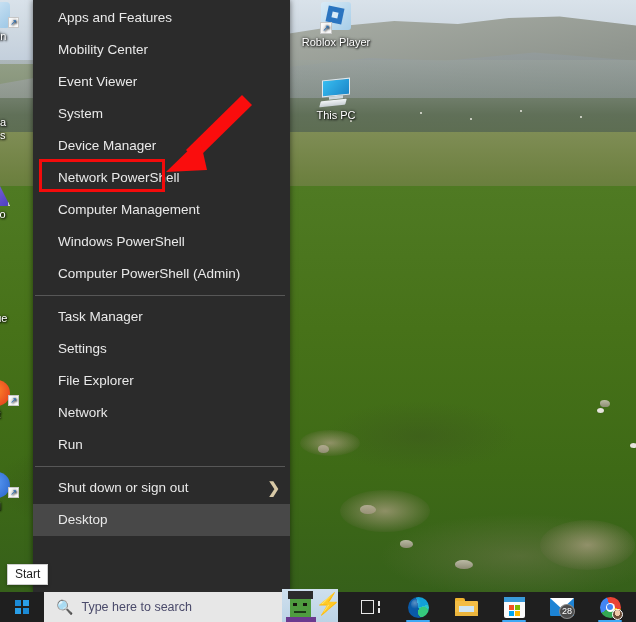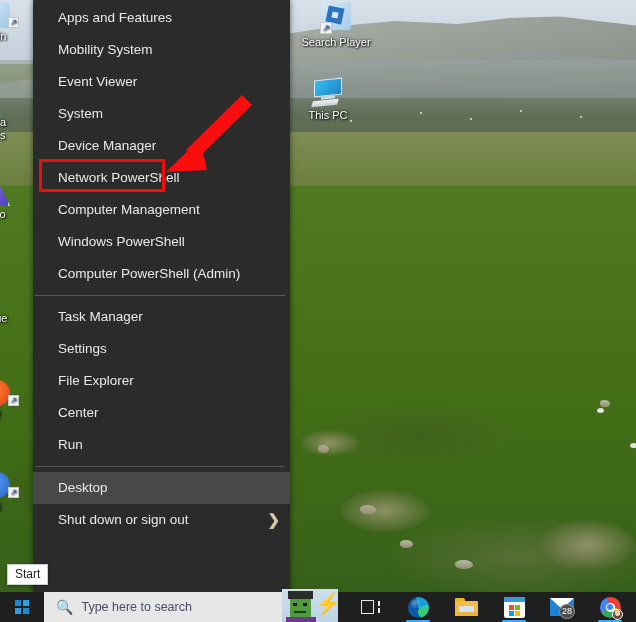--- a/index.html
+++ b/index.html
@@ -368,39 +368,39 @@
   </div>
 
   <div class="desk-icon" style="left:299px;top:2px">
     <div class="icon-wrap">
       <div class="roblox-ico">
           <div class="r"></div>
           <div class="rin"></div>
         </div>
       <div class="shortcut-badge">↗</div>
     </div>
-    <div>Search Player</div>
-  </div>
-
-  <div class="desk-icon" style="left:291px;top:78px">
+    <div>Roblox Player</div>
+  </div>
+
+  <div class="desk-icon" style="left:299px;top:78px">
     <div class="pc-mon">
       <div class="screenpart"></div>
       <div class="standpart"></div>
       <div class="kbd"></div>
     </div>
     <div>This PC</div>
   </div>
 
   <div class="winx">
 
     <div class="winx-item">
       <span>Apps and Features</span>
     </div>
     <div class="winx-item">
-      <span>Mobility System</span>
+      <span>Mobility Center</span>
     </div>
     <div class="winx-item">
       <span>Event Viewer</span>
     </div>
     <div class="winx-item">
       <span>System</span>
     </div>
     <div class="winx-item">
       <span>Device Manager</span>
     </div>
@@ -422,34 +422,34 @@
     <div class="winx-item">
       <span>Task Manager</span>
     </div>
     <div class="winx-item">
       <span>Settings</span>
     </div>
     <div class="winx-item">
       <span>File Explorer</span>
     </div>
     <div class="winx-item">
-      <span>Center</span>
+      <span>Network</span>
     </div>
     <div class="winx-item">
       <span>Run</span>
     </div>
 
     <div class="winx-sep"></div>
 
+    <div class="winx-item">
+      <span>Shut down or sign out</span>
+      <span class="chev">❯</span>
+    </div>
     <div class="winx-item highlight">
       <span>Desktop</span>
-    </div>
-    <div class="winx-item">
-      <span>Shut down or sign out</span>
-      <span class="chev">❯</span>
     </div>
   </div>
 
   <div class="redbox"></div>
   <svg class="arrow-svg" width="96" height="92" viewBox="0 0 96 92">
     <g fill="#fa0d0d" stroke="none">
       <path d="M82 3 L92 13 L36 68 L26 58 Z"></path>
       <path d="M6 80 L40 47 L47 78 Z"></path>
     </g>
   </svg>

